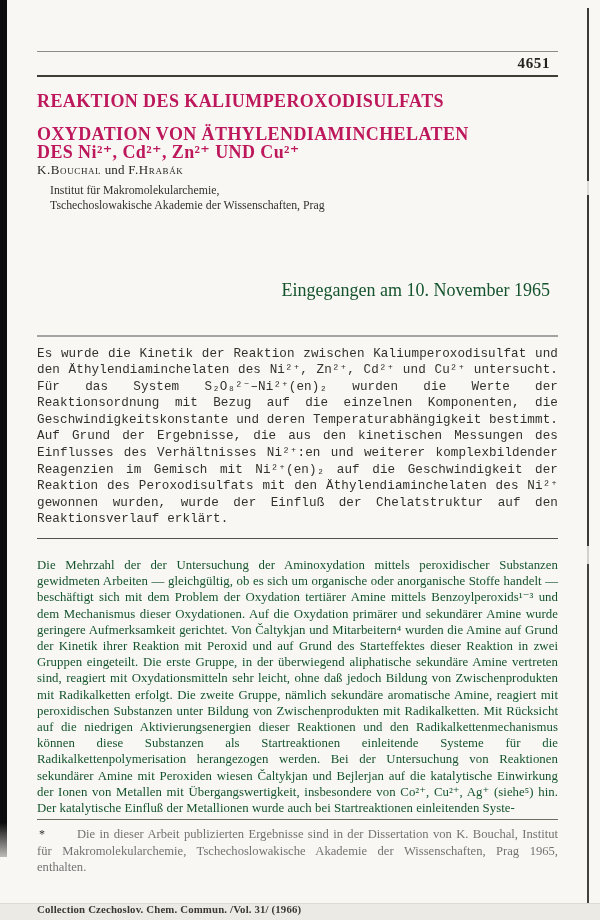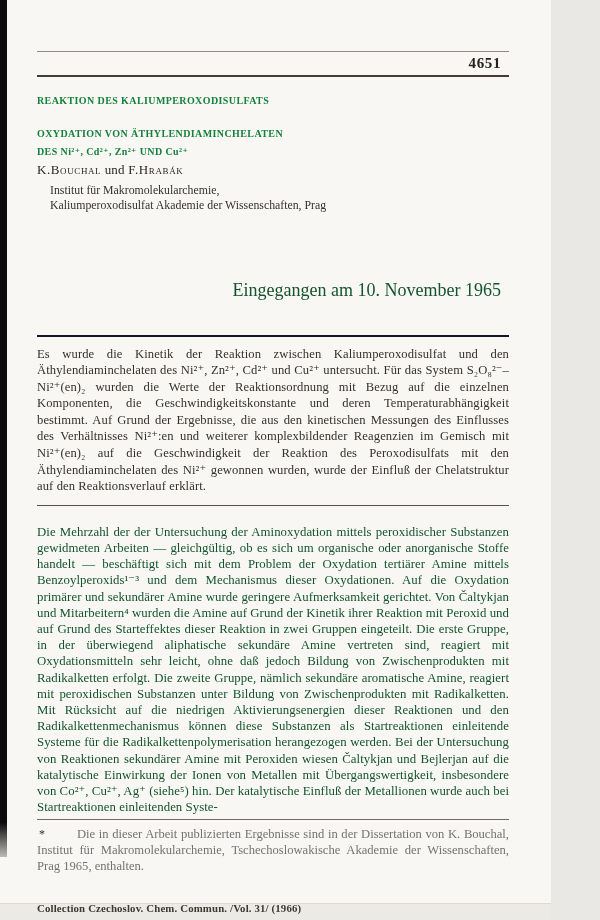--- a/index.html
+++ b/index.html
@@ -3,21 +3,21 @@
 <meta charset="utf-8">
 <style>
   html, body { margin: 0; padding: 0; }
   body {
     width: 600px; height: 920px;
     background: #e9e8e4;
     font-family: "Liberation Serif", "DejaVu Serif", serif;
   }
   .page {
     position: relative;
-    width: 551px; height: 920px;
+    width: 600px; height: 920px;
     background: #f8f7f3;
     overflow: hidden;
     color: #2f2c26;
   }
   
   .edge-strip-left {
     position: absolute; left: 0; top: 0;
     width: 7px; height: 857px;
     background: linear-gradient(#0c0c0c 0 96%, rgba(12,12,12,0.25) 100%);
   }
@@ -48,23 +48,23 @@
     font-size: 15px; font-weight: bold;
     letter-spacing: 0.6px;
     text-align: right; padding-right: 8px;
     line-height: 23px; height: 23px;
     color: #26231d;
   }
   .rule-bottom { border-top: 2.5px solid #403d37; }
 
   .title-block { margin-top: 15px; }
   .title-line {
-    font-size: 10px; font-weight: bold;
+    font-size: 18px; font-weight: bold;
     letter-spacing: 0.4px; line-height: 18.5px;
-    color: #15803d;
+    color: #be185d;
   }
   .subtitle-block { margin-top: 14px; }
 
   .authors {
     font-size: 13px; letter-spacing: 0.2px;
     color: #2b2822;
   }
   .smallcaps { font-variant: small-caps; letter-spacing: 0.6px; }
 
   .affiliation {
@@ -74,23 +74,24 @@
   }
 
   .received {
     margin-top: 66px;
     font-size: 18px; text-align: right; padding-right: 8px;
     color: #14532d;
   }
 
   .abstract-section {
     margin-top: 34px;
-    border-top: 2px solid #0f172a;
+    border-top: 2px solid #a3a3a3;
     border-bottom: 1.5px solid #55524b;
     padding: 9px 0 10px 0;
+    font-family: Liberation Mono, monospace;
   }
   .abstract-section p {
     margin: 0;
     font-size: 12.6px; line-height: 16.6px;
     text-align: justify; letter-spacing: 0.1px;
     color: #34312a;
   }
 
   .body-text {
     margin: 18px 0 0 0;
@@ -148,21 +149,21 @@
     </div>
 
     <div class="authors">
       <span class="smallcaps">K.Bouchal</span>
       <span>und</span>
       <span class="smallcaps">F.Hrabák</span>
     </div>
 
     <div class="affiliation">
       <div>Institut für Makromolekularchemie,</div>
-      <div>Kaliumperoxodisulfat Akademie der Wissenschaften, Prag</div>
+      <div>Tschechoslowakische Akademie der Wissenschaften, Prag</div>
     </div>
 
     <div class="received">Eingegangen am 10. November 1965</div>
 
     <section class="abstract-section">
       <p>Es wurde die Kinetik der Reaktion zwischen Kaliumperoxodisulfat und den Äthylendiaminchelaten des Ni²⁺, Zn²⁺, Cd²⁺ und Cu²⁺ untersucht. Für das System S₂O₈²⁻–Ni²⁺(en)₂ wurden die Werte der Reaktionsordnung mit Bezug auf die einzelnen Komponenten, die Geschwindigkeitskonstante und deren Temperaturabhängigkeit bestimmt. Auf Grund der Ergebnisse, die aus den kinetischen Messungen des Einflusses des Verhältnisses Ni²⁺:en und weiterer komplexbildender Reagenzien im Gemisch mit Ni²⁺(en)₂ auf die Geschwindigkeit der Reaktion des Peroxodisulfats mit den Äthylendiaminchelaten des Ni²⁺ gewonnen wurden, wurde der Einfluß der Chelatstruktur auf den Reaktionsverlauf erklärt.</p>
     </section>
 
     <p class="body-text">Die Mehrzahl der der Untersuchung der Aminoxydation mittels peroxidischer Substanzen gewidmeten Arbeiten — gleichgültig, ob es sich um organische oder anorganische Stoffe handelt — beschäftigt sich mit dem Problem der Oxydation tertiärer Amine mittels Benzoylperoxids¹⁻³ und dem Mechanismus dieser Oxydationen. Auf die Oxydation primärer und sekundärer Amine wurde geringere Aufmerksamkeit gerichtet. Von Čaltykjan und Mitarbeitern⁴ wurden die Amine auf Grund der Kinetik ihrer Reaktion mit Peroxid und auf Grund des Starteffektes dieser Reaktion in zwei Gruppen eingeteilt. Die erste Gruppe, in der überwiegend aliphatische sekundäre Amine vertreten sind, reagiert mit Oxydationsmitteln sehr leicht, ohne daß jedoch Bildung von Zwischenprodukten mit Radikalketten erfolgt. Die zweite Gruppe, nämlich sekundäre aromatische Amine, reagiert mit peroxidischen Substanzen unter Bildung von Zwischenprodukten mit Radikalketten. Mit Rücksicht auf die niedrigen Aktivierungsenergien dieser Reaktionen und den Radikalkettenmechanismus können diese Substanzen als Startreaktionen einleitende Systeme für die Radikalkettenpolymerisation herangezogen werden. Bei der Untersuchung von Reaktionen sekundärer Amine mit Peroxiden wiesen Čaltykjan und Bejlerjan auf die katalytische Einwirkung der Ionen von Metallen mit Übergangswertigkeit, insbesondere von Co²⁺, Cu²⁺, Ag⁺ (siehe⁵) hin. Der katalytische Einfluß der Metallionen wurde auch bei Startreaktionen einleitenden Syste-</p>
 

